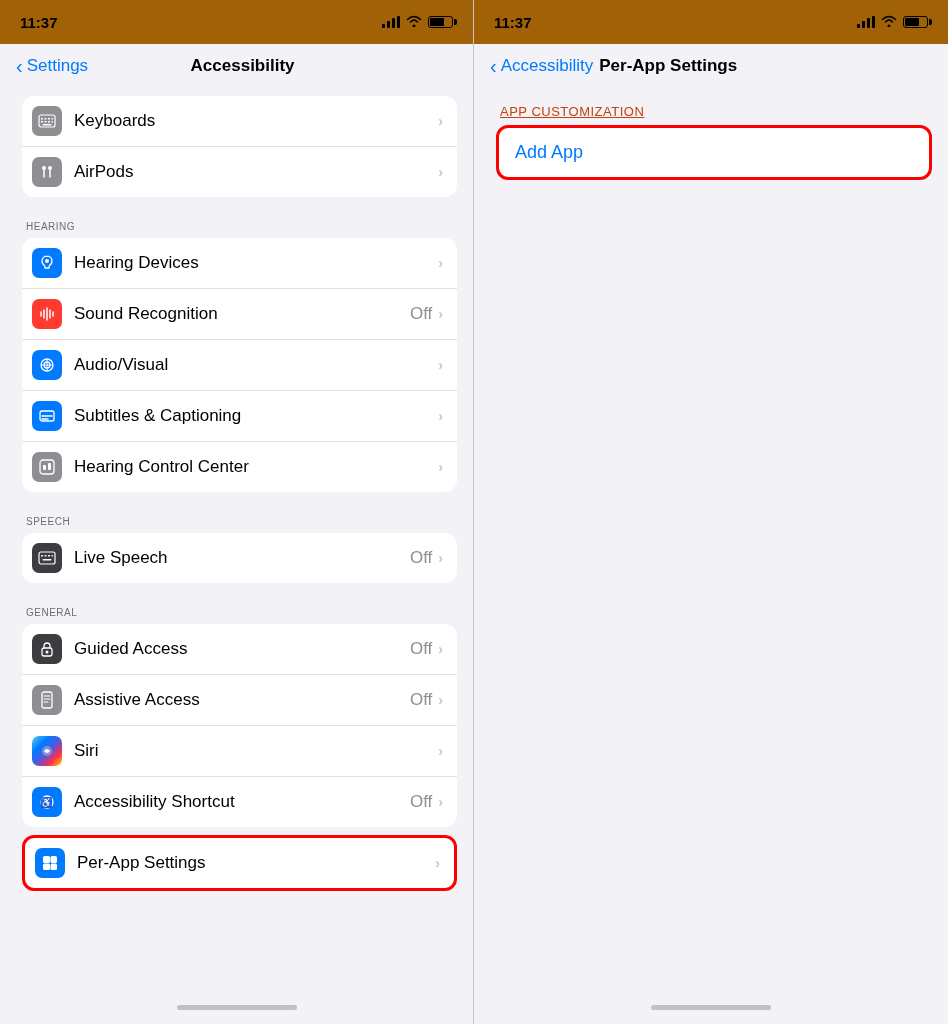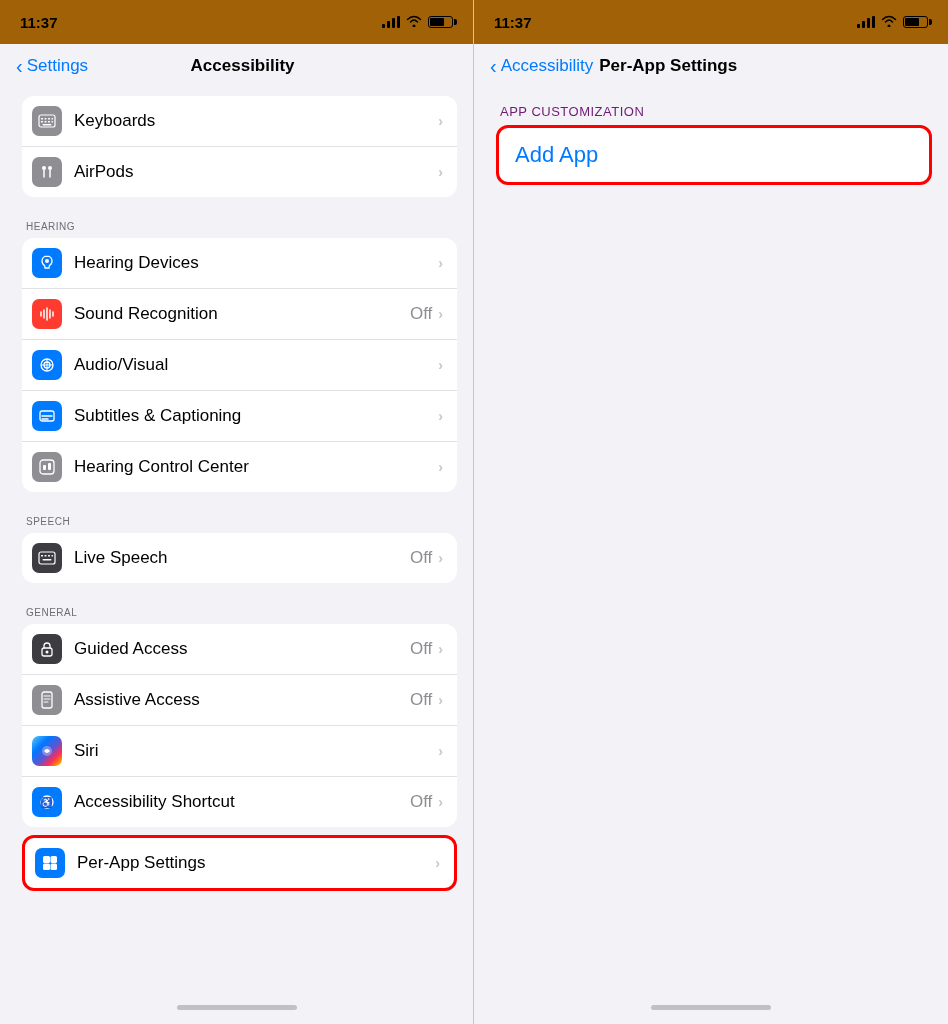--- a/index.html
+++ b/index.html
@@ -212,41 +212,42 @@
       height: 44px;
       display: flex;
       align-items: center;
       padding: 0 16px;
       background: #f2f2f7;
     }
 
     
     .app-section-label {
       font-size: 13px;
-      color: #701a75;
+      color: #c2410c;
       text-transform: uppercase;
       letter-spacing: 0.5px;
       padding: 16px 20px 6px 20px;
+      text-decoration: underline;
     }
 
     .add-app-container {
       margin: 0 16px;
       border: 3px solid #ff0000;
       border-radius: 12px;
       background: #fff;
       overflow: hidden;
     }
 
     .add-app-row {
       padding: 14px 16px;
       cursor: pointer;
     }
 
     .add-app-text {
-      font-size: 22px;
+      font-size: 18px;
       color: #007aff;
     }
 
     
     .home-indicator {
       height: 34px;
       display: flex;
       align-items: center;
       justify-content: center;
     }

